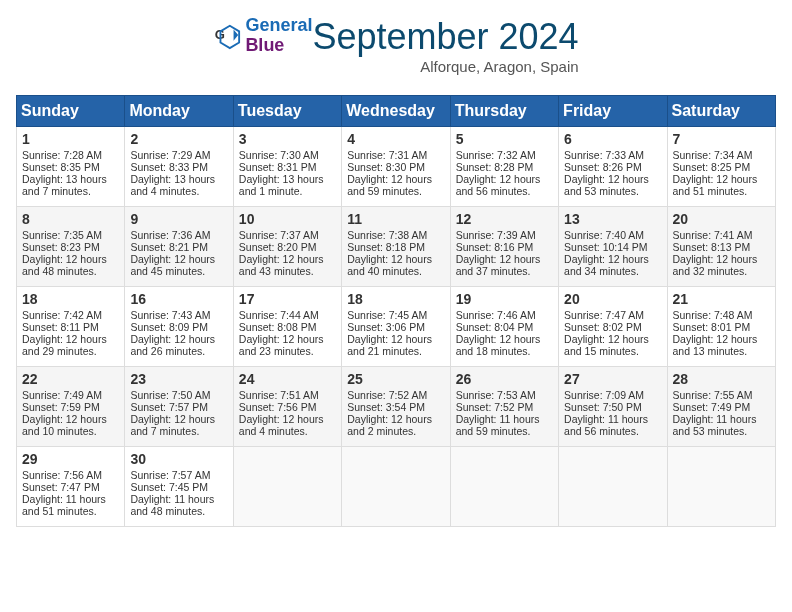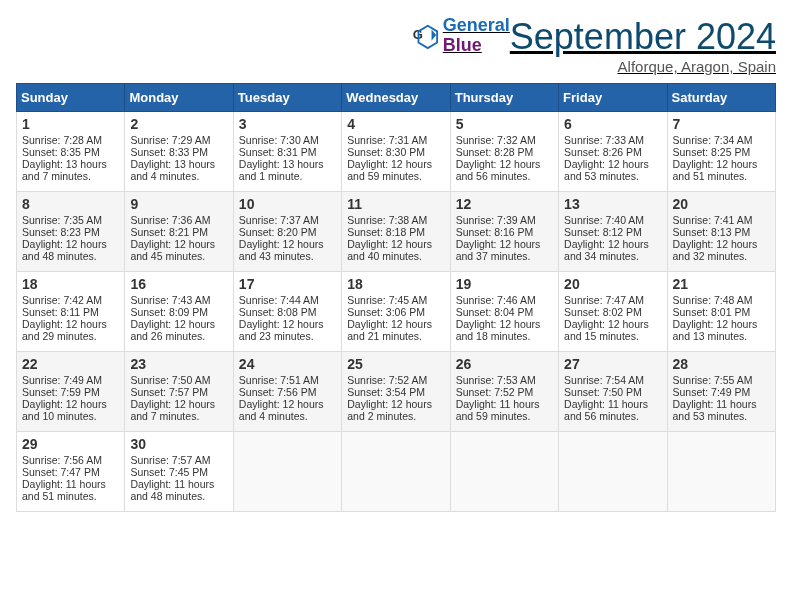--- a/index.html
+++ b/index.html
@@ -5,24 +5,23 @@
     * { box-sizing: border-box; margin: 0; padding: 0; }
     body {
       font-family: Arial, sans-serif;
       background: #fff;
       width: 792px;
       min-height: 612px;
       padding: 16px;
     }
     .header {
       display: flex;
-      justify-content: flex-end;
+      justify-content: center;
       align-items: flex-start;
-      margin-bottom: 8px;
-      text-decoration: underline;
+      margin-bottom: 20px;
     }
     .logo {
       display: flex;
       align-items: center;
       gap: 4px;
     }
     .logo-text {
       font-size: 18px;
       font-weight: bold;
       color: #333;
@@ -49,21 +48,21 @@
     }
     table {
       width: 100%;
       border-collapse: collapse;
       font-size: 11px;
     }
     thead tr th {
       background-color: #2563a8;
       color: #fff;
       padding: 6px 4px;
-      font-size: 13px;
+      font-size: 16px;
       font-weight: bold;
       text-align: left;
       border: 1px solid #1a4f8a;
     }
     tbody tr td {
       vertical-align: top;
       padding: 4px 5px;
       border: 1px solid #ddd;
       height: 80px;
       width: 108px;
@@ -201,21 +200,21 @@
         <td>
           <span class="day-num">12</span>
           <div>Sunrise: 7:39 AM</div>
           <div>Sunset: 8:16 PM</div>
           <div>Daylight: 12 hours</div>
           <div>and 37 minutes.</div>
         </td>
         <td>
           <span class="day-num">13</span>
           <div>Sunrise: 7:40 AM</div>
-          <div>Sunset: 8:12 PM</div>
+          <div>Sunset: 10:14 PM</div>
           <div>Daylight: 12 hours</div>
           <div>and 34 minutes.</div>
         </td>
         <td>
           <span class="day-num">20</span>
           <div>Sunrise: 7:41 AM</div>
           <div>Sunset: 8:13 PM</div>
           <div>Daylight: 12 hours</div>
           <div>and 32 minutes.</div>
         </td>
@@ -302,21 +301,21 @@
         </td>
         <td>
           <span class="day-num">26</span>
           <div>Sunrise: 7:53 AM</div>
           <div>Sunset: 7:52 PM</div>
           <div>Daylight: 11 hours</div>
           <div>and 59 minutes.</div>
         </td>
         <td>
           <span class="day-num">27</span>
-          <div>Sunrise: 7:54 AM</div>
+          <div>Sunrise: 7:09 AM</div>
           <div>Sunset: 7:50 PM</div>
           <div>Daylight: 11 hours</div>
           <div>and 56 minutes.</div>
         </td>
         <td>
           <span class="day-num">28</span>
           <div>Sunrise: 7:55 AM</div>
           <div>Sunset: 7:49 PM</div>
           <div>Daylight: 11 hours</div>
           <div>and 53 minutes.</div>

